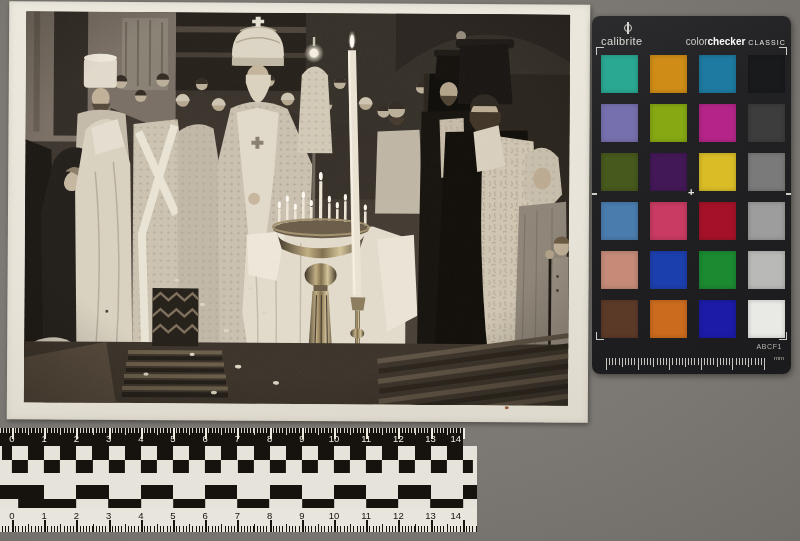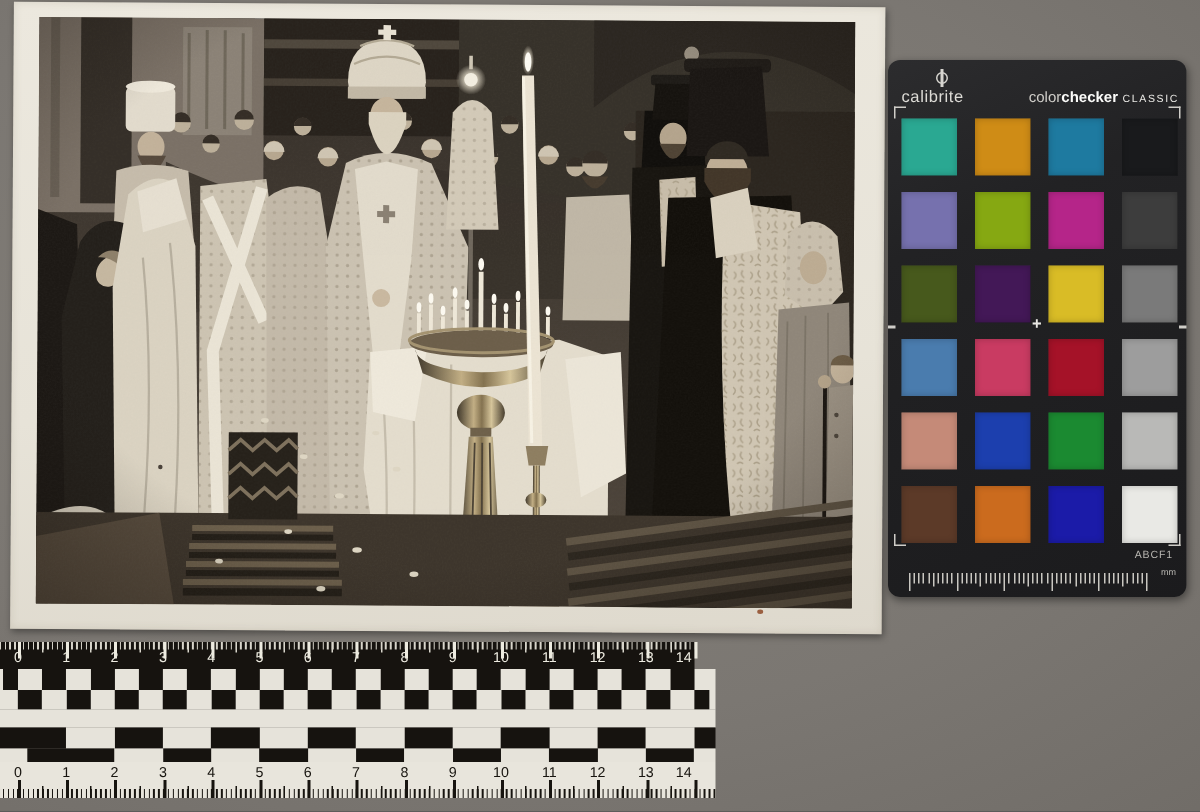--- a/index.html
+++ b/index.html
@@ -10,21 +10,21 @@
 
   
   .photo-print{position:absolute;left:8px;top:3px;width:581px;height:418px;
       background:linear-gradient(175deg,#ece8de 0%,#e7e3d8 60%,#ded9cd 100%);
       padding:10px 20px 17px 17px;transform:rotate(0.35deg);
       box-shadow:1px 2px 5px rgba(0,0,0,.38), inset 0 0 6px rgba(120,110,90,.18);}
   .photo-print svg{display:block;}
   .speck{position:absolute;border-radius:50%;}
 
   
-  .cc-card{position:absolute;left:592px;top:40px;width:199px;height:358px;border-radius:8px;
+  .cc-card{position:absolute;left:592px;top:16px;width:199px;height:358px;border-radius:8px;
       background:linear-gradient(155deg,#2c2c2e 0%,#222224 30%,#1b1b1d 100%);
       box-shadow:1px 2px 6px rgba(0,0,0,.45);}
   .cc-header{position:absolute;left:0;top:4px;width:100%;height:26px;}
   .cc-logo{position:absolute;left:31px;top:2px;width:10px;height:12px;}
   .cc-logo .ring{position:absolute;left:1px;top:2px;width:8px;height:8px;border:1.5px solid #d7d5d0;border-radius:50%;}
   .cc-logo .bar{position:absolute;left:4.4px;top:0;width:1.6px;height:12px;background:#d7d5d0;}
   .cc-brand{position:absolute;left:9px;top:15px;font-size:11px;letter-spacing:.4px;color:#dddbd6;}
   .cc-product{position:absolute;right:5px;top:16px;font-size:10px;color:#cfcdc8;white-space:nowrap;}
   .cc-product b{color:#fbfbf9;font-weight:bold;}
   .cc-classic{font-size:7px;letter-spacing:1.1px;color:#e9e8e4;vertical-align:.5px;margin-left:3px;}

